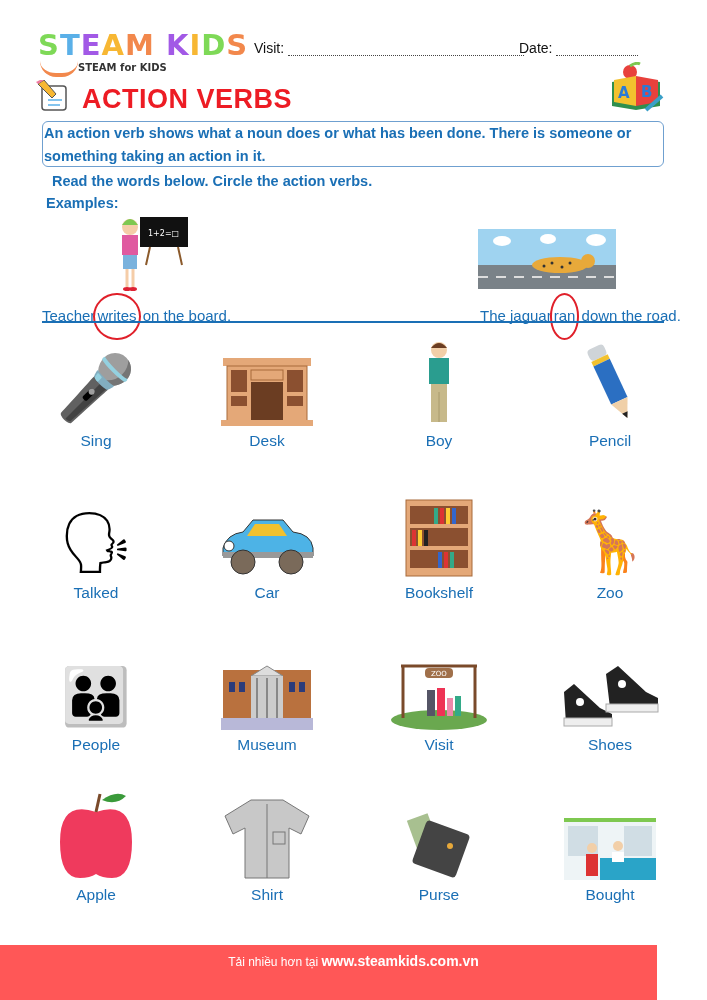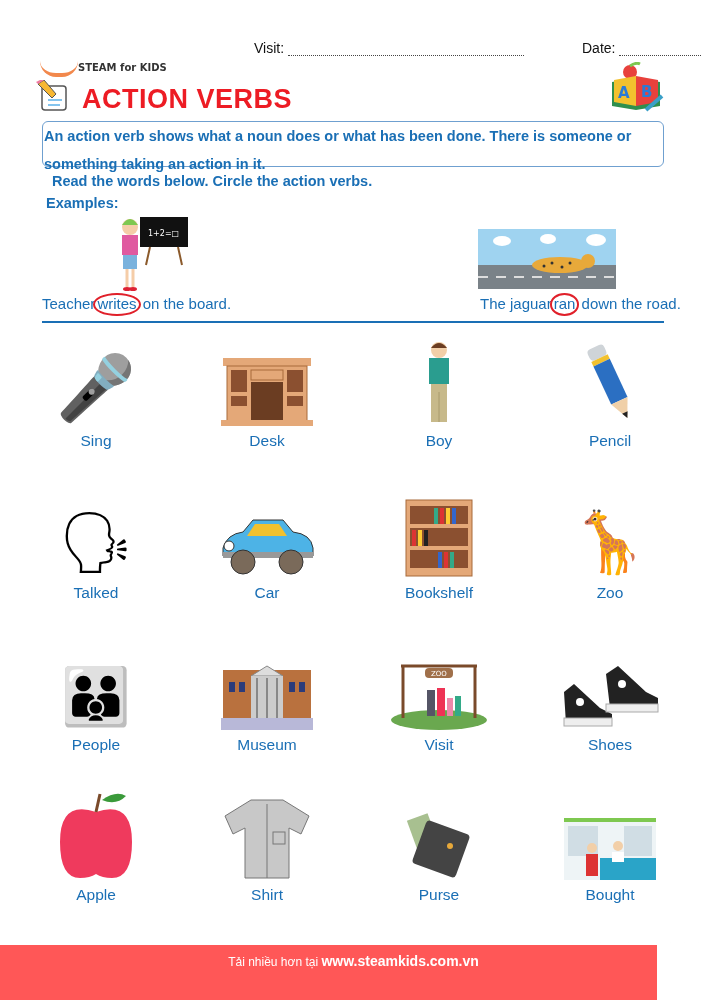--- a/index.html
+++ b/index.html
@@ -6,47 +6,50 @@
   body { width:707px; height:1000px; background:#fff; position:relative; overflow:hidden; font-family:"DejaVu Sans", sans-serif; }
   .abs { position:absolute; }
   .logo { left:38px; top:30px; width:200px; height:44px; }
   .logo-main { font-family:"DejaVu Sans", sans-serif; font-weight:900; font-size:29px; letter-spacing:1px; line-height:30px; }
   .logo-sub { position:absolute; left:40px; top:32px; font-size:10px; font-weight:bold; color:#333; }
   .logo-swoosh { position:absolute; left:2px; top:31px; width:38px; height:12px; border-bottom:4px solid #f2884c; border-radius:0 0 30px 30px; }
   .field-line { font-family:"Liberation Sans", sans-serif; font-size:14px; color:#111; }
   .dots { display:inline-block; border-bottom:1px dotted #444; vertical-align:bottom; height:12px; }
   .title { left:82px; top:84px; font-family:"Liberation Sans", sans-serif; font-weight:bold; font-size:27px; color:#ed1c24; letter-spacing:0.5px; }
   .info-box { left:42px; top:121px; width:620px; height:44px; border:1px solid #6fa0d0; border-radius:6px; }
-  .info-text { left:44px; top:122px; width:600px; font-family:"Liberation Sans", sans-serif; font-size:14.5px; font-weight:bold; line-height:28px; color:#1a6fb5; }
+  .info-text { left:44px; top:122px; width:600px; font-family:"Liberation Sans", sans-serif; font-size:14.5px; font-weight:bold; line-height:23px; color:#1a6fb5; }
   .instr { font-family:"Liberation Sans", sans-serif; font-weight:bold; font-size:14.5px; color:#1a6fb5; }
   .sentence { font-family:"Liberation Sans", sans-serif; font-size:15px; color:#1a6fb5; }
-  .circled { position:relative; display:inline-block; padding:0 2px; }
+  .circled { position:relative; display:inline-block; padding:12px 2px; }
   .circled::after { content:""; position:absolute; left:-2px; right:-2px; top:-2px; bottom:-4px; border:2px solid #e0202a; border-radius:50%; }
   .divider { left:42px; top:321px; width:622px; height:2px; background:#1a6fb5; }
   .cell { position:absolute; width:140px; text-align:center; }
   .cell .pic { height:90px; display:flex; align-items:flex-end; justify-content:center; }
   .cell .label { font-family:"Liberation Sans", sans-serif; font-size:15.5px; color:#1a6fb5; margin-top:6px; }
   .footer { left:0; top:945px; width:657px; height:55px; background:#ff5757; }
   .scallop { position:absolute; left:0; top:-7px; width:707px; height:14px;
      background: radial-gradient(circle at 7px 0px, #fff 7px, transparent 7.5px) repeat-x; background-size:14px 14px; }
   .footer-text { position:absolute; width:707px; text-align:center; color:#fff; font-family:"Liberation Sans", sans-serif; }
 </style>
 </head>
 <body>
 
 <div class="abs logo">
+  <div class="logo-main">
+    <span style="color:#7ed957">S</span><span style="color:#5ab0e8">T</span><span style="color:#a259e6">E</span><span style="color:#f7b733">A</span><span style="color:#f2884c">M</span>&nbsp;<span style="color:#a259e6">K</span><span style="color:#f7b733">I</span><span style="color:#7ed957">D</span><span style="color:#f2884c">S</span>
+  </div>
   <div class="logo-swoosh"></div>
   <div class="logo-sub">STEAM for KIDS</div>
 </div>
 
 <div class="abs field-line" style="left:254px; top:40px;">
   <span>Visit:</span>
   <span class="dots" style="width:236px;"></span>
 </div>
-<div class="abs field-line" style="left:582px; top:40px;">
+<div class="abs field-line" style="left:519px; top:40px;">
   <span>Date:</span>
   <span class="dots" style="width:82px;"></span>
 </div>
 
 <div class="abs" style="left:36px; top:80px; width:36px; height:34px;">
   <svg width="36" height="34" viewBox="0 0 36 34">
     <rect x="6" y="6" width="24" height="24" rx="3" fill="#fff" stroke="#555" stroke-width="1.5"></rect>
     <line x1="12" y1="20" x2="26" y2="20" stroke="#5ab0e8" stroke-width="1.5"></line>
     <line x1="12" y1="25" x2="24" y2="25" stroke="#5ab0e8" stroke-width="1.5"></line>
     <polygon points="2,4 8,0 20,14 16,18" fill="#f7b733" stroke="#555" stroke-width="1"></polygon>

